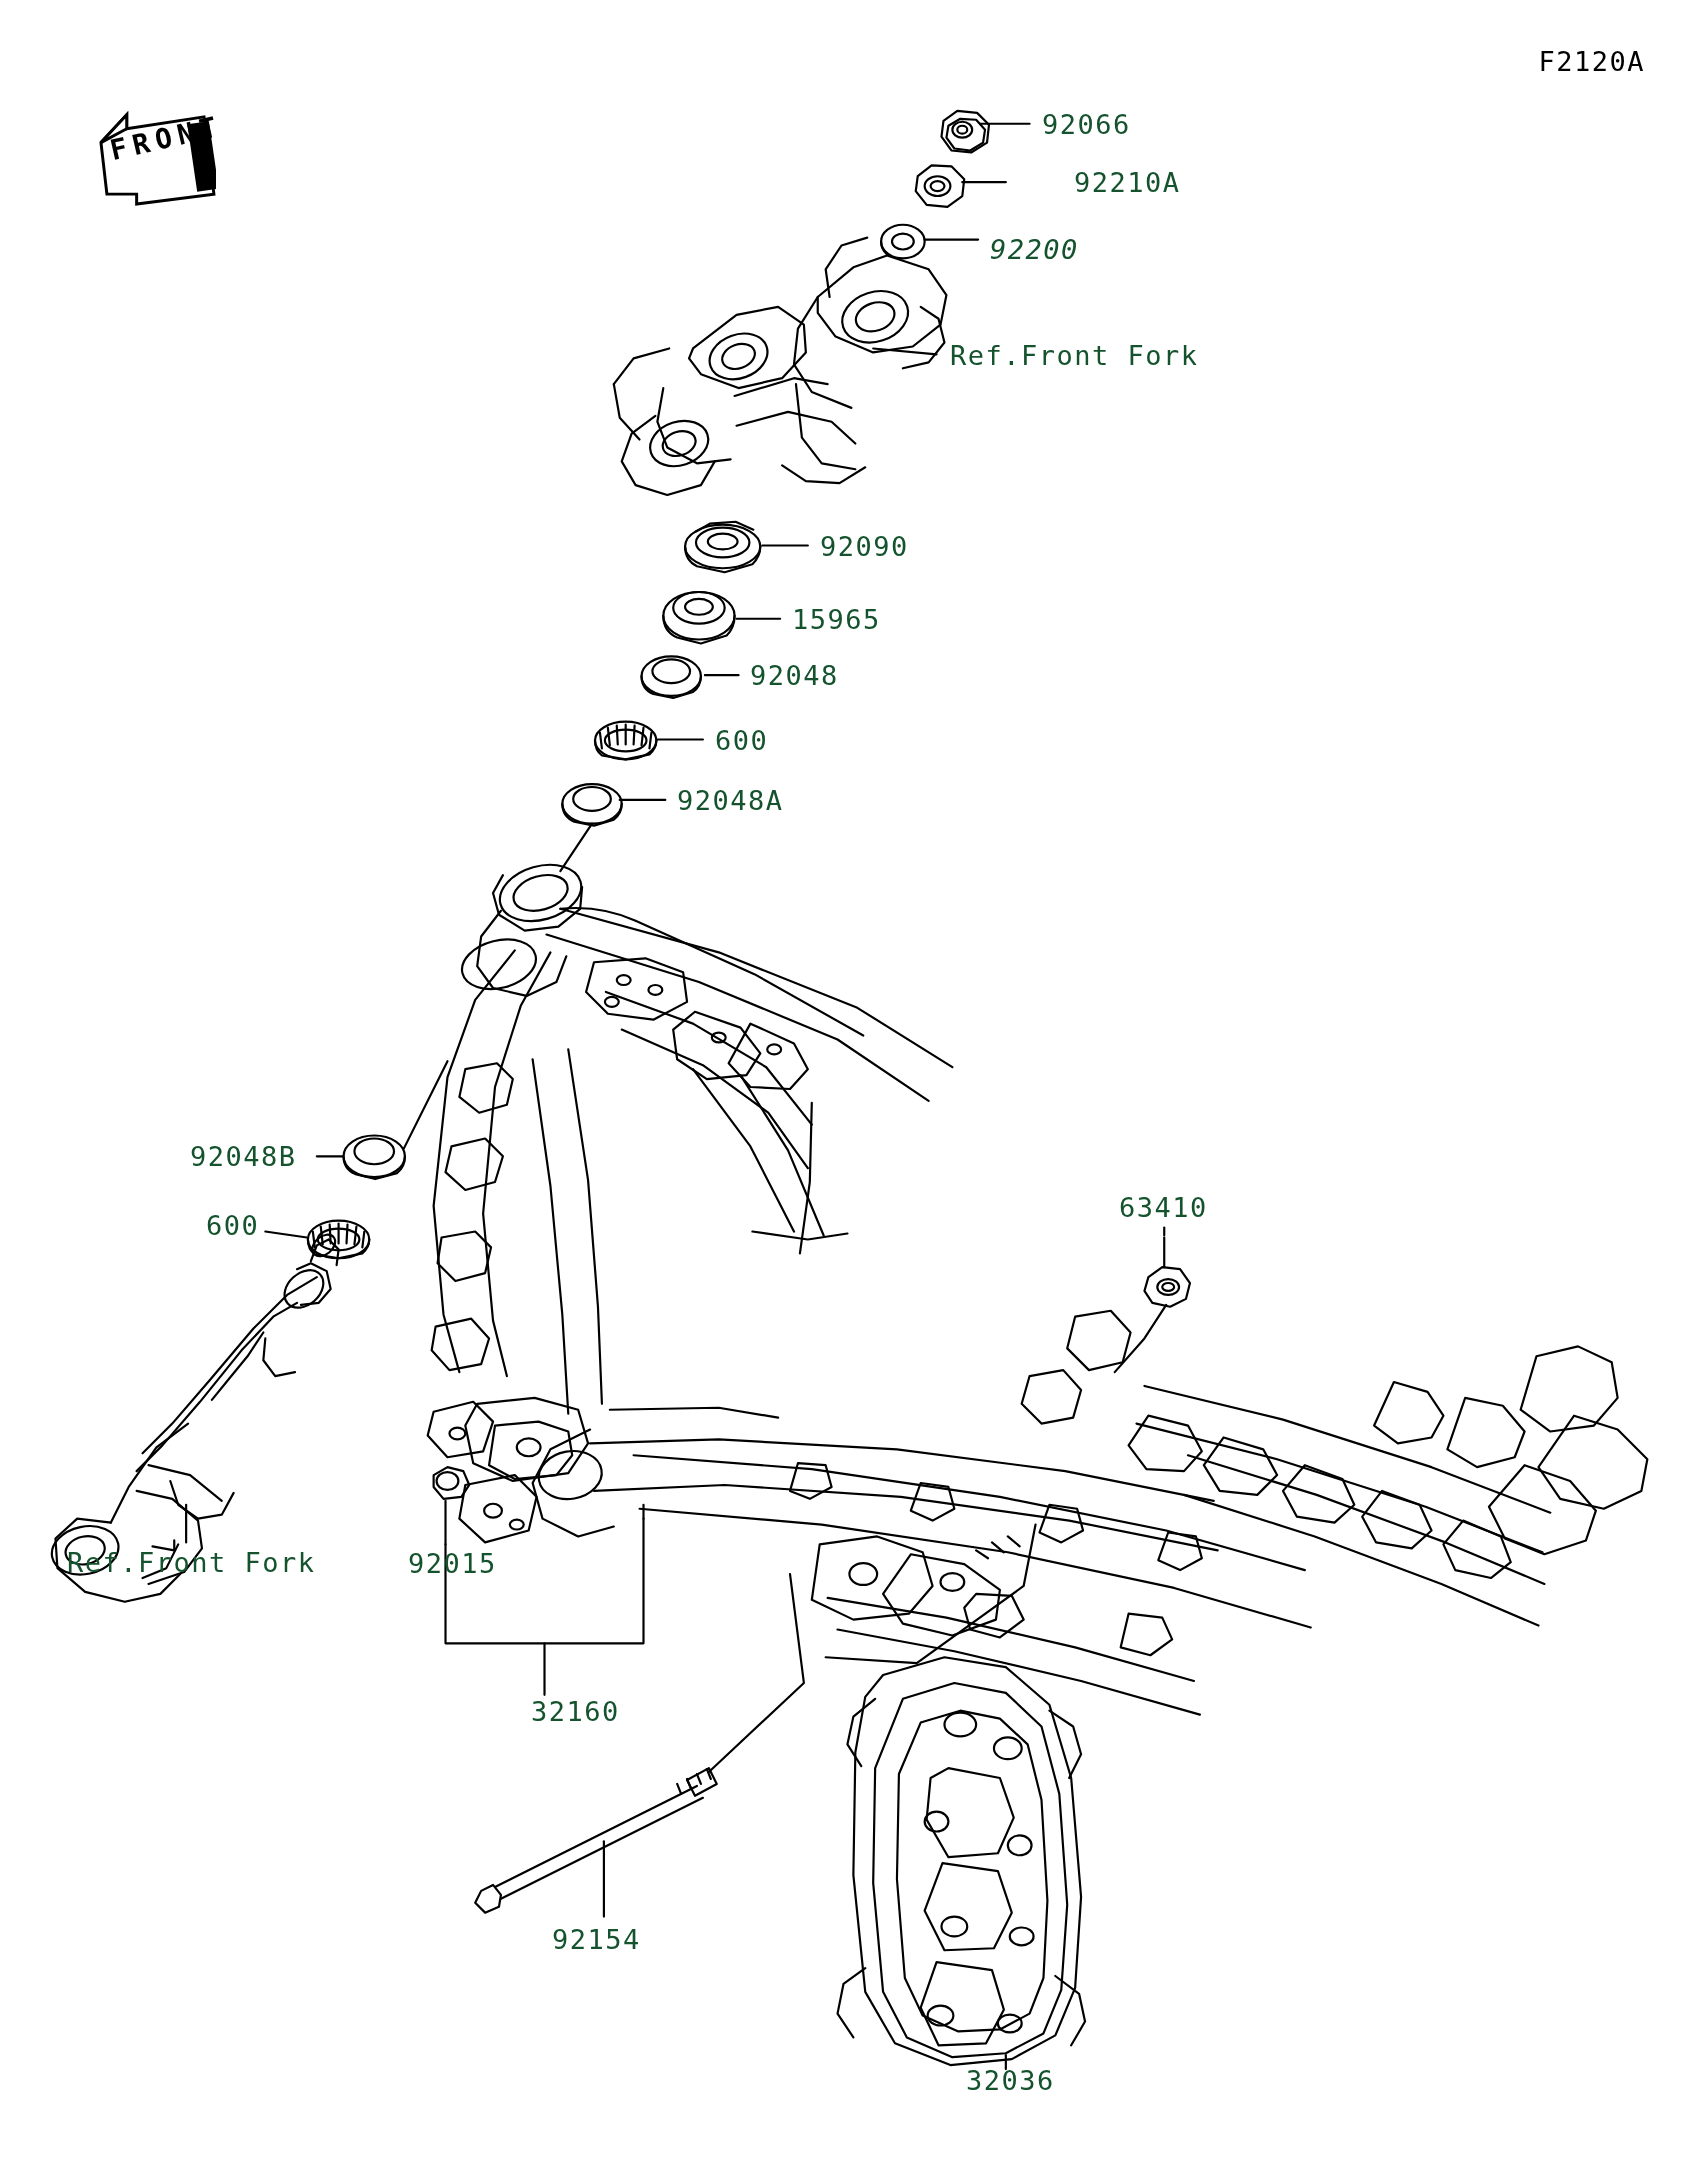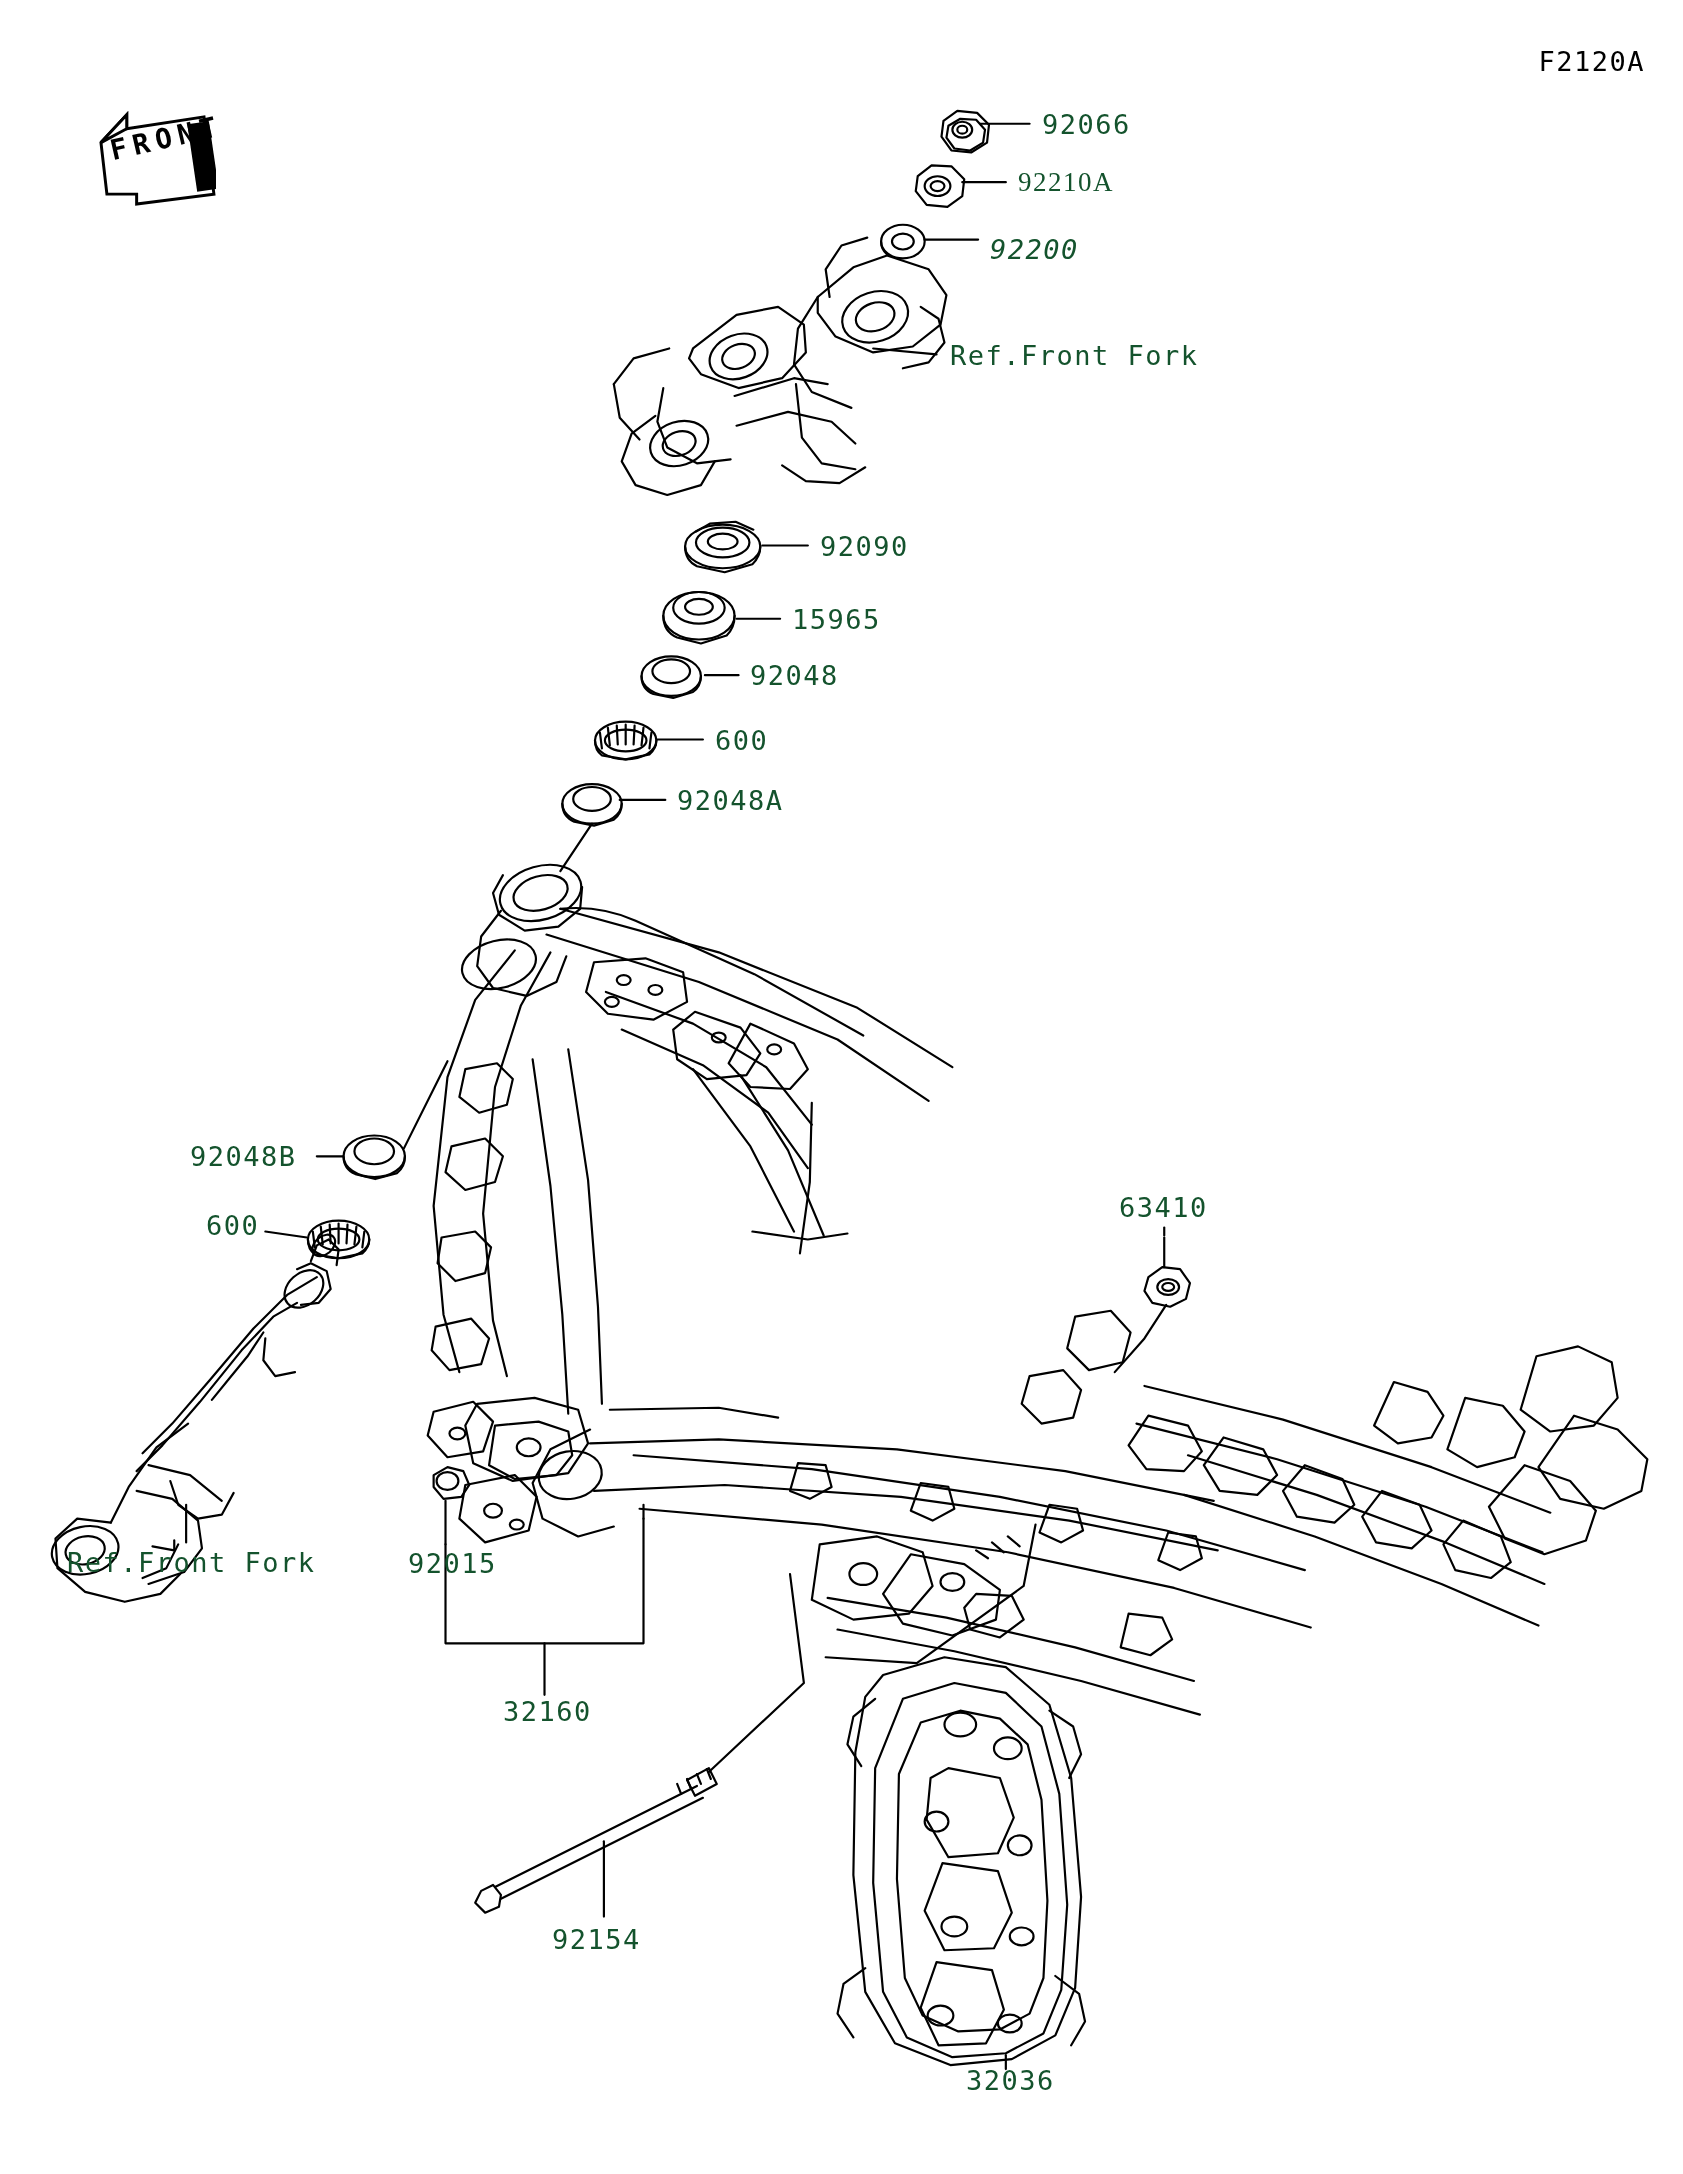--- a/index.html
+++ b/index.html
@@ -356,31 +356,31 @@
       <line x1="550" y1="1660" x2="550" y2="1712"></line>
 
       <path d="M716 1790 l96 -90 l-14 -110"></path>
 
       <line x1="188" y1="1520" x2="188" y2="1558"></line>
 
     </g>
   </svg>
 
   <div class="label code" style="left:1042px; top:109px;">92066</div>
-  <div class="label code" style="left:1018px; top:167px;font-family:Liberation Serif, serif;">92210A</div>
+  <div class="label code" style="left:1074px; top:167px;">92210A</div>
   <div class="label code" style="left:990px; top:234px;font-style:italic;">92200</div>
   <div class="label ref" style="left:950px;  top:340px;">Ref.Front Fork</div>
   <div class="label code" style="left:820px;  top:531px;">92090</div>
   <div class="label code" style="left:792px;  top:604px;">15965</div>
   <div class="label code" style="left:750px;  top:660px;">92048</div>
   <div class="label code" style="left:715px;  top:725px;">600</div>
   <div class="label code" style="left:677px;  top:785px;">92048A</div>
   <div class="label code" style="left:190px;  top:1141px;">92048B</div>
   <div class="label code" style="left:206px;  top:1210px;">600</div>
   <div class="label code" style="left:1119px; top:1192px;">63410</div>
   <div class="label ref" style="left:67px;   top:1547px;">Ref.Front Fork</div>
   <div class="label code" style="left:408px;  top:1548px;">92015</div>
-  <div class="label code" style="left:503px;  top:1696px;">32160</div>
+  <div class="label code" style="left:531px;  top:1696px;">32160</div>
   <div class="label code" style="left:552px;  top:1924px;">92154</div>
   <div class="label code" style="left:966px;  top:2065px;">32036</div>
 
 </div>
 
 
 </body></html>

